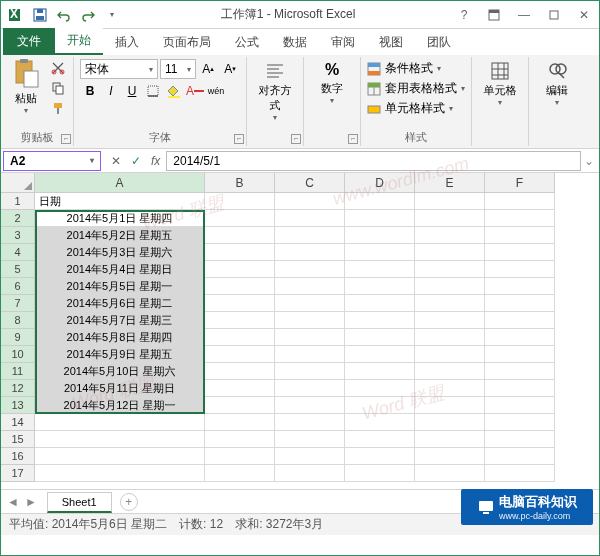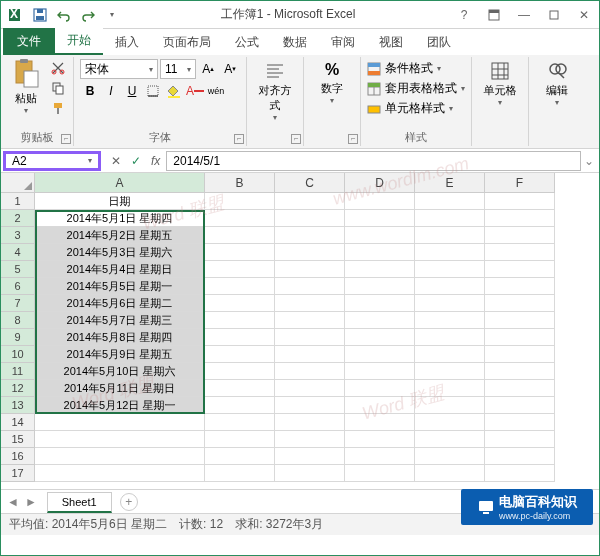--- a/index.html
+++ b/index.html
@@ -35,41 +35,41 @@
 .fbtn.b{font-weight:bold;}
 .fbtn.i{font-style:italic;}
 .fbtn.u{text-decoration:underline;}
 .big-btn{display:flex;flex-direction:column;align-items:center;justify-content:center;width:44px;padding:2px;}
 .big-btn svg{width:20px;height:20px;}
 .big-btn-label{font-size:11px;margin-top:2px;text-align:center;}
 .styles-group{display:flex;flex-direction:column;gap:1px;}
 .style-item{display:flex;align-items:center;gap:4px;font-size:11px;height:19px;}
 .style-item svg{width:14px;height:14px;}
 .namebox-row{height:24px;display:flex;align-items:center;border-bottom:1px solid #d4d4d4;background:#fff;padding:0 2px;}
-.namebox{width:98px;height:20px;border:3px solid #8b5cf6;padding:0 6px;display:flex;align-items:center;justify-content:space-between;font-size:12px;}
+.namebox{width:98px;height:20px;border:1px solid #8b5cf6;padding:0 6px;display:flex;align-items:center;justify-content:space-between;font-size:12px;font-weight:bold;}
 .fx-btns{display:flex;gap:2px;margin:0 6px;}
 .fx-btn{width:18px;height:18px;display:flex;align-items:center;justify-content:center;color:#666;}
 .fx-btn.check{color:#2a8e5e;}
 .fx-label{font-style:italic;color:#666;margin-right:6px;}
 .formula-bar{flex:1;height:20px;border:1px solid #bbb;padding:0 6px;display:flex;align-items:center;}
 .grid-area{position:relative;height:316px;overflow:hidden;background:#fff;}
 .col-headers{display:flex;height:20px;position:sticky;top:0;}
 .corner{width:34px;height:20px;background:#f0f0f0;border-right:1px solid #ccc;border-bottom:1px solid #ccc;display:flex;align-items:center;justify-content:center;position:relative;}
 .corner::after{content:"";position:absolute;right:2px;bottom:2px;border:4px solid transparent;border-right-color:#999;border-bottom-color:#999;}
 .colh{height:20px;background:#f0f0f0;border-right:1px solid #ccc;border-bottom:1px solid #ccc;text-align:center;line-height:20px;color:#444;}
 .colh.a{width:170px;background:#d4ead9;}
 .colh.o{width:70px;}
 .rows{}
 .row{display:flex;height:17px;}
 .rowh{width:34px;background:#f0f0f0;border-right:1px solid #ccc;border-bottom:1px solid #ccc;text-align:center;line-height:17px;font-size:11px;color:#444;}
 .rowh.sel{background:#d4ead9;}
 .cell{border-right:1px solid #d9d9d9;border-bottom:1px solid #d9d9d9;padding:0 4px;line-height:17px;font-size:11px;overflow:hidden;white-space:nowrap;}
 .cell.a{width:170px;text-align:center;}
 .cell.o{width:70px;}
-.cell.hdr{text-align:center;}
+.cell.hdr{text-align:left;}
 .cell.sel{background:#d8d8d8;}
 .selection-border{position:absolute;border:2px solid #217346;pointer-events:none;}
 .sheet-tabs{height:24px;background:#fff;border-top:1px solid #d4d4d4;display:flex;align-items:center;padding:0 6px;}
 .st-nav{display:flex;gap:6px;color:#888;margin-right:10px;}
 .sheet-tab{padding:3px 14px;border:1px solid #ccc;border-bottom:none;background:#fff;font-size:11px;position:relative;top:1px;}
 .sheet-tab.active{border-bottom:2px solid #217346;}
 .add-sheet{width:18px;height:18px;border:1px solid #ccc;border-radius:50%;margin-left:8px;text-align:center;line-height:16px;color:#888;}
 .statusbar{height:22px;background:#f3f3f3;border-top:1px solid #d4d4d4;display:flex;align-items:center;padding:0 8px;font-size:11px;color:#555;gap:12px;}
 .dd-arrow{font-size:8px;color:#666;}
 .watermark{position:absolute;color:rgba(200,140,140,0.25);font-size:18px;transform:rotate(-15deg);pointer-events:none;font-style:italic;}

